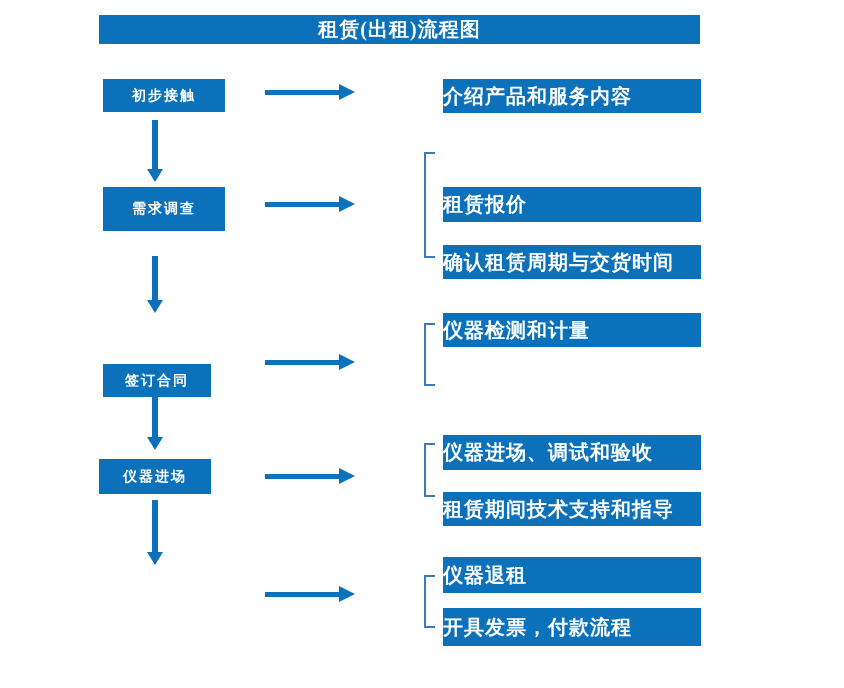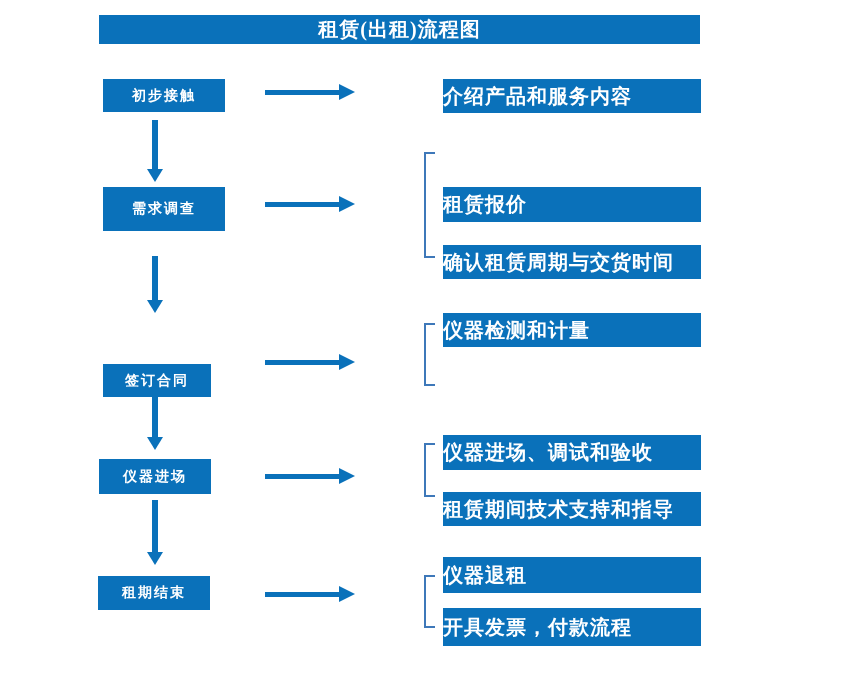--- a/index.html
+++ b/index.html
@@ -72,21 +72,20 @@
 <body>
 
 <div class="canvas">
 
   <div class="title-bar">租赁(出租)流程图</div>
 
   <div class="step-box" style="left:103px;top:79px;width:122px;height:33px">初步接触</div>
   <div class="step-box" style="left:103px;top:187px;width:122px;height:44px">需求调查</div>
   <div class="step-box" style="left:103px;top:364px;width:108px;height:33px">签订合同</div>
   <div class="step-box" style="left:99px;top:459px;width:112px;height:35px">仪器进场</div>
-  <div class="step-box" style="left:98px;top:576px;width:112px;height:34px">租期结束</div>
 
   <div class="v-arrow" style="top:120px;height:62px">
     <div class="shaft"></div>
     <div class="head"></div>
   </div>
   <div class="v-arrow" style="top:256px;height:57px">
     <div class="shaft"></div>
     <div class="head"></div>
   </div>
   <div class="v-arrow" style="top:385px;height:65px">

